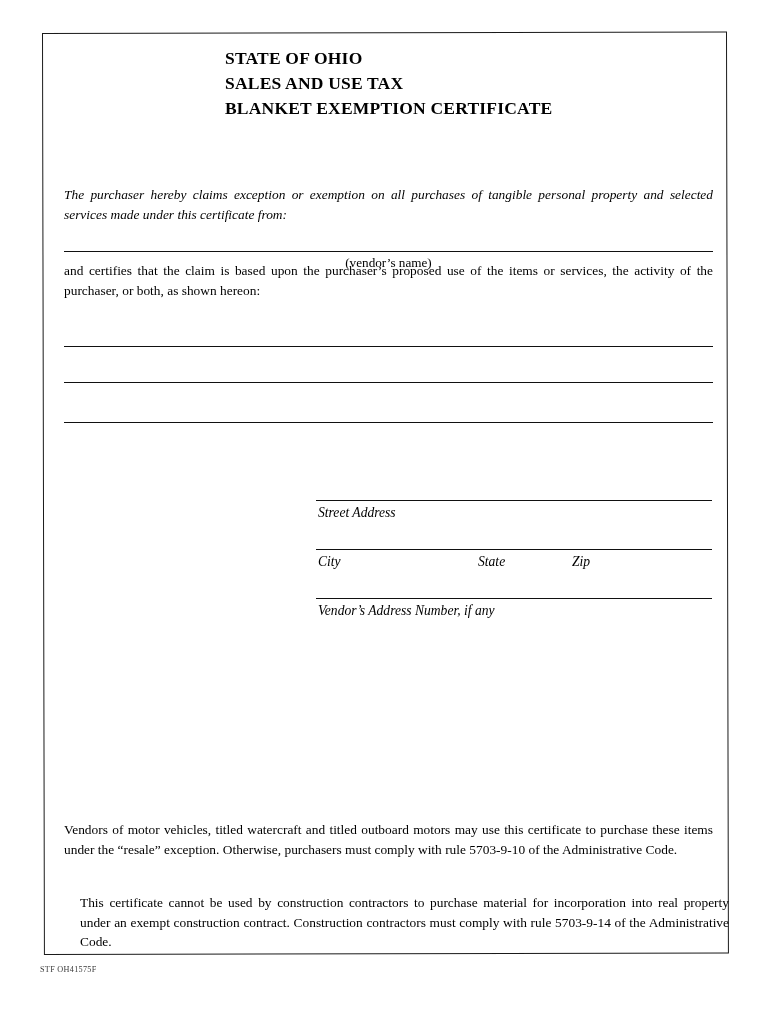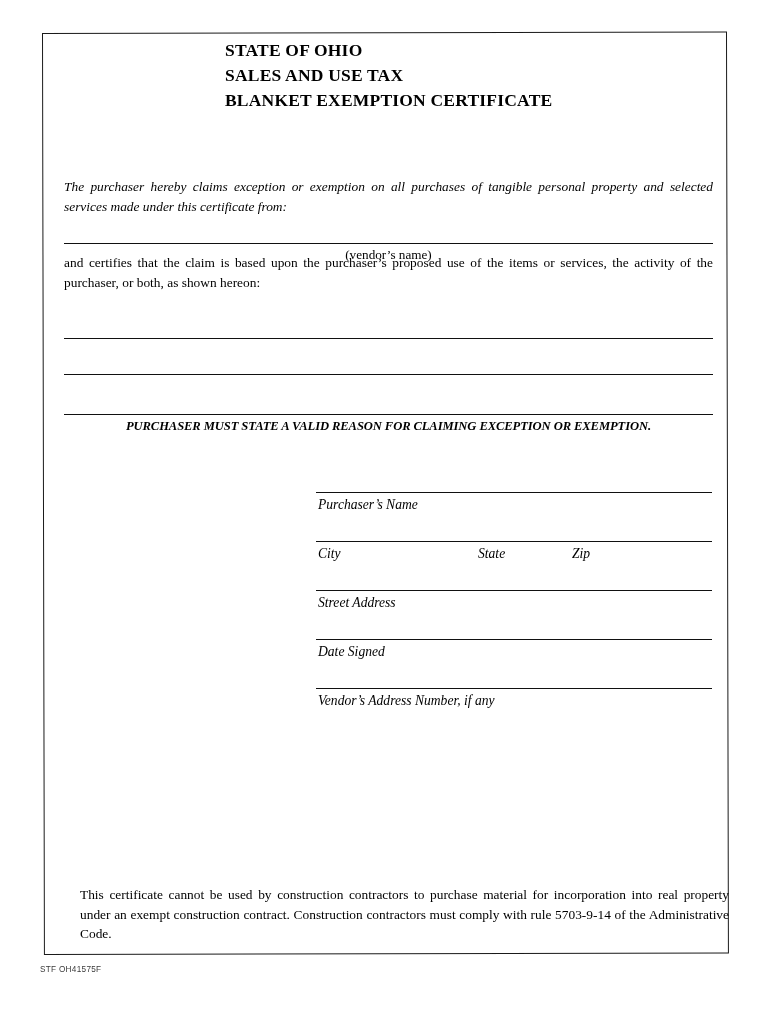--- a/index.html
+++ b/index.html
@@ -35,20 +35,21 @@
     border: 1px solid #1a1a1a;
     box-sizing: border-box;
     transform: rotate(-0.12deg);
     transform-origin: 0 0;
   }
 
   
   #content {
     position: absolute;
     inset: 0;
+    margin-top: 8px;
   }
 
   
   #header {
     position: absolute;
     left: 225px;
     top: 38px;
     width: 470px;
   }
   #header .hline {
@@ -136,21 +137,21 @@
     white-space: nowrap;
   }
   .field .flabel.mid  { left: 162px; }
   .field .flabel.right{ left: 256px; }
 
   
   #form-code {
     position: absolute;
     left: 40px;
     top: 965px;
-    font-family: Liberation Sans, sans-serif;
+    font-family: Liberation Serif, serif;
     font-size: 8.2px;
     letter-spacing: 0.3px;
     color: #3a3a3a;
   }
 </style>
 </head>
 <body>
 
 <div id="page">
 
@@ -168,54 +169,46 @@
 
     <div class="rule" id="rule-vendor"></div>
     <div id="vendor-caption">(vendor’s name)</div>
 
     <div class="para" id="para-certifies">and certifies that the claim is based upon the purchaser’s proposed use of the items or services, the activity of the purchaser, or both, as shown hereon:</div>
 
     <div class="rule" id="rule-blank-1"></div>
     <div class="rule" id="rule-blank-2"></div>
     <div class="rule" id="rule-blank-3"></div>
 
-    <div id="warning">PURCHASER MUST STATE A VALID REASON FOR CLAIMING EXCEPTION OR EXEMPTION.</div>
 
     <div id="fields">
+
 
       <div class="field">
         <div class="fline"></div>
-        <div class="flabel">Purchaser’s Name</div>
+        <div class="flabel">Street Address</div>
       </div>
 
       <div class="field">
         <div class="fline"></div>
         <div class="flabel">City</div>
         <div class="flabel mid">State</div>
         <div class="flabel right">Zip</div>
       </div>
 
-      <div class="field">
-        <div class="fline"></div>
-        <div class="flabel">Street Address</div>
-      </div>
-
-
-      <div class="field">
-        <div class="fline"></div>
-        <div class="flabel">Date Signed</div>
-      </div>
+
 
       <div class="field">
         <div class="fline"></div>
         <div class="flabel">Vendor’s Address Number, if any</div>
       </div>
 
     </div>
 
+    <div class="para" id="para-vendors">Vendors of motor vehicles, titled watercraft and titled outboard motors may use this certificate to purchase these items under the “resale” exception. Otherwise, purchasers must comply with rule 5703-9-10 of the Administrative Code.</div>
 
     <div class="para" id="para-construction">This certificate cannot be used by construction contractors to purchase material for incorporation into real property under an exempt construction contract. Construction contractors must comply with rule 5703-9-14 of the Administrative Code.</div>
 
   </div>
 
   <div id="form-code">STF OH41575F</div>
 
 </div>
 
 </body></html>

